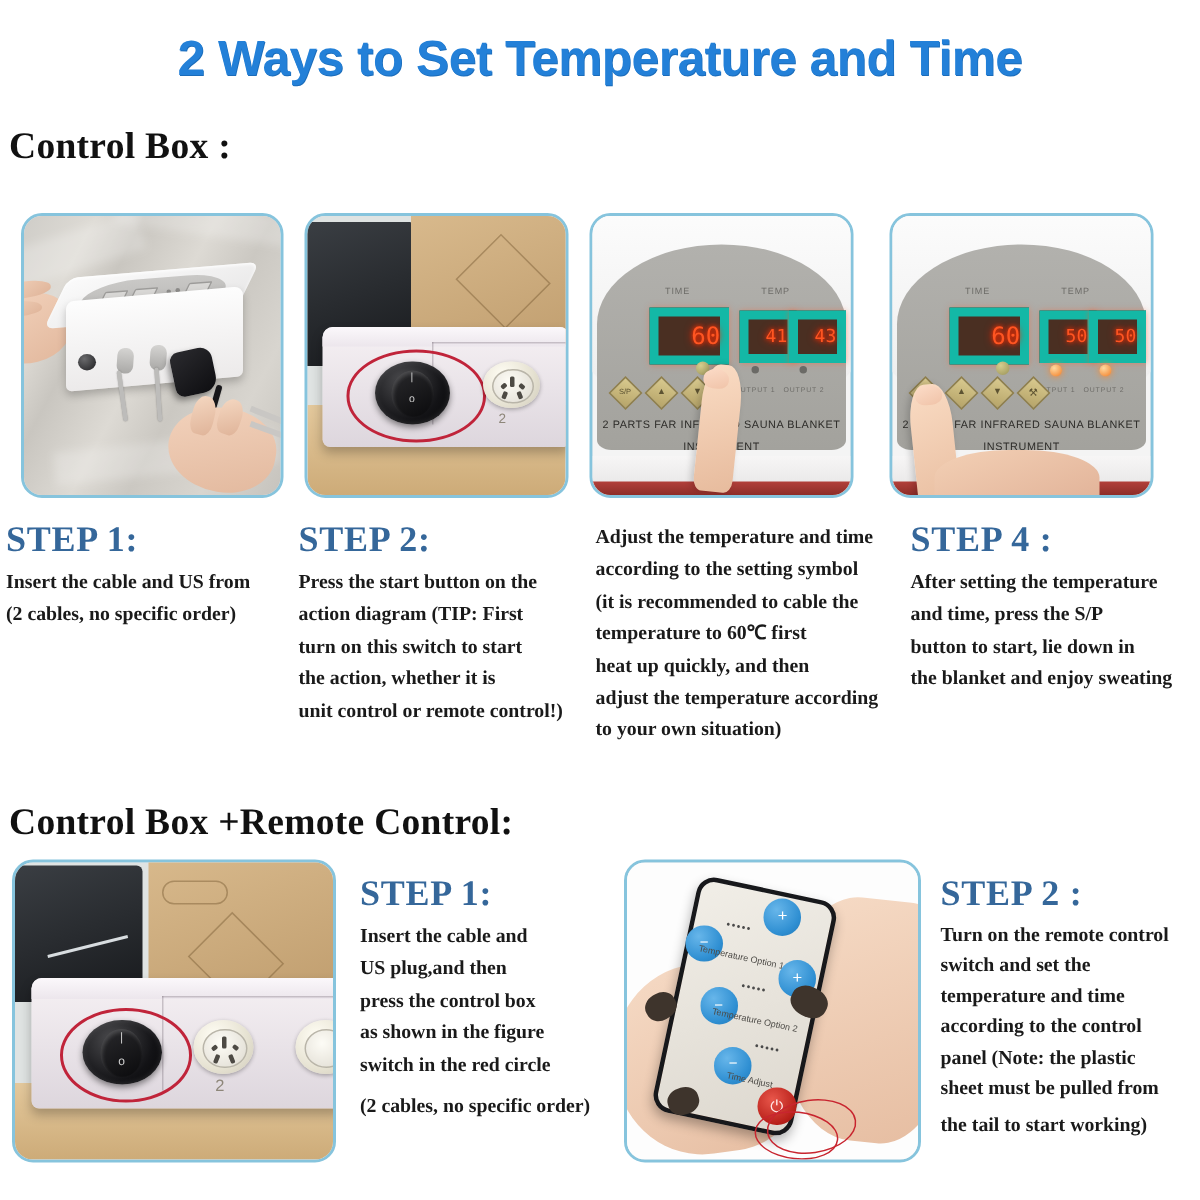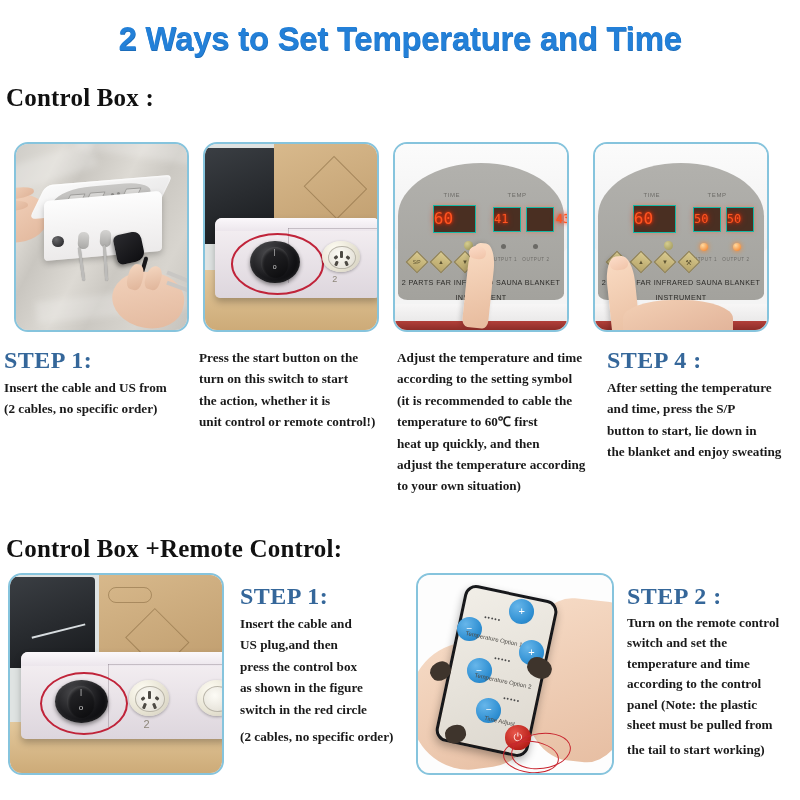--- a/index.html
+++ b/index.html
@@ -184,22 +184,22 @@
   }
   .cp-bottom{position:absolute;left:0;bottom:0;width:100%;height:14%;
     background:linear-gradient(180deg,#f7f6f6,#e4e3e3);}
   .cp-redstrip{position:absolute;left:0;bottom:0;width:100%;height:5%;
     background:linear-gradient(180deg,#b2403a,#8d2d28);}
   .cp-lbl{
     position:absolute;font-family:"Liberation Sans",sans-serif;
     color:#6d6c68;letter-spacing:.6px;text-align:center;
   }
   .cp-disp{
-    position:absolute;background:#4a2f22;border:1px solid #14b8a6;
-    display:flex;align-items:center;justify-content:flex-start;gap:1px;
+    position:absolute;background:#4a2f22;border:6px solid #14b8a6;
+    display:flex;align-items:center;justify-content:flex-end;gap:1px;
     box-shadow:0 0 4px rgba(255,90,40,.5);
   }
   .cp-digit{
     font-family:"DejaVu Sans Mono", monospace;
     color:#ff5522;text-shadow:0 0 3px #ff3300,0 0 6px #ff2200;
     line-height:1;
   }
   .cp-diamond{
     position:absolute;
     background:linear-gradient(150deg,#d8c98e,#b6a469);
@@ -434,22 +434,24 @@
 
   <div class="stepblock" style="left:4px;top:347px;width:195px;">
     <div class="step-head">STEP 1:</div>
     <div class="step-body">
       <div>Insert the cable and US from</div>
       <div>(2 cables, no specific order)</div>
     </div>
   </div>
 
   <div class="stepblock" style="left:199px;top:347px;width:200px;">
+    <div class="step-head">STEP 2:</div>
     <div class="step-body">
       <div>Press the start button on the</div>
+      <div>action diagram (TIP: First</div>
       <div>turn on this switch to start</div>
       <div>the action, whether it is</div>
       <div>unit control or remote control!)</div>
     </div>
   </div>
 
   <div class="stepblock" style="left:397px;top:347px;width:205px;">
     <div class="step-body">
       <div>Adjust the temperature and time</div>
       <div>according to the setting symbol</div>

